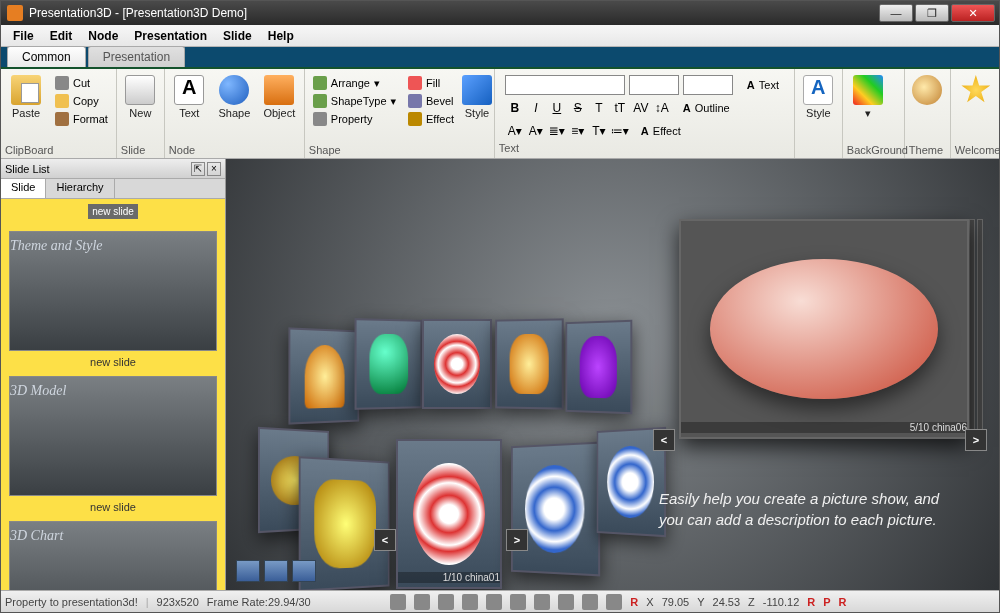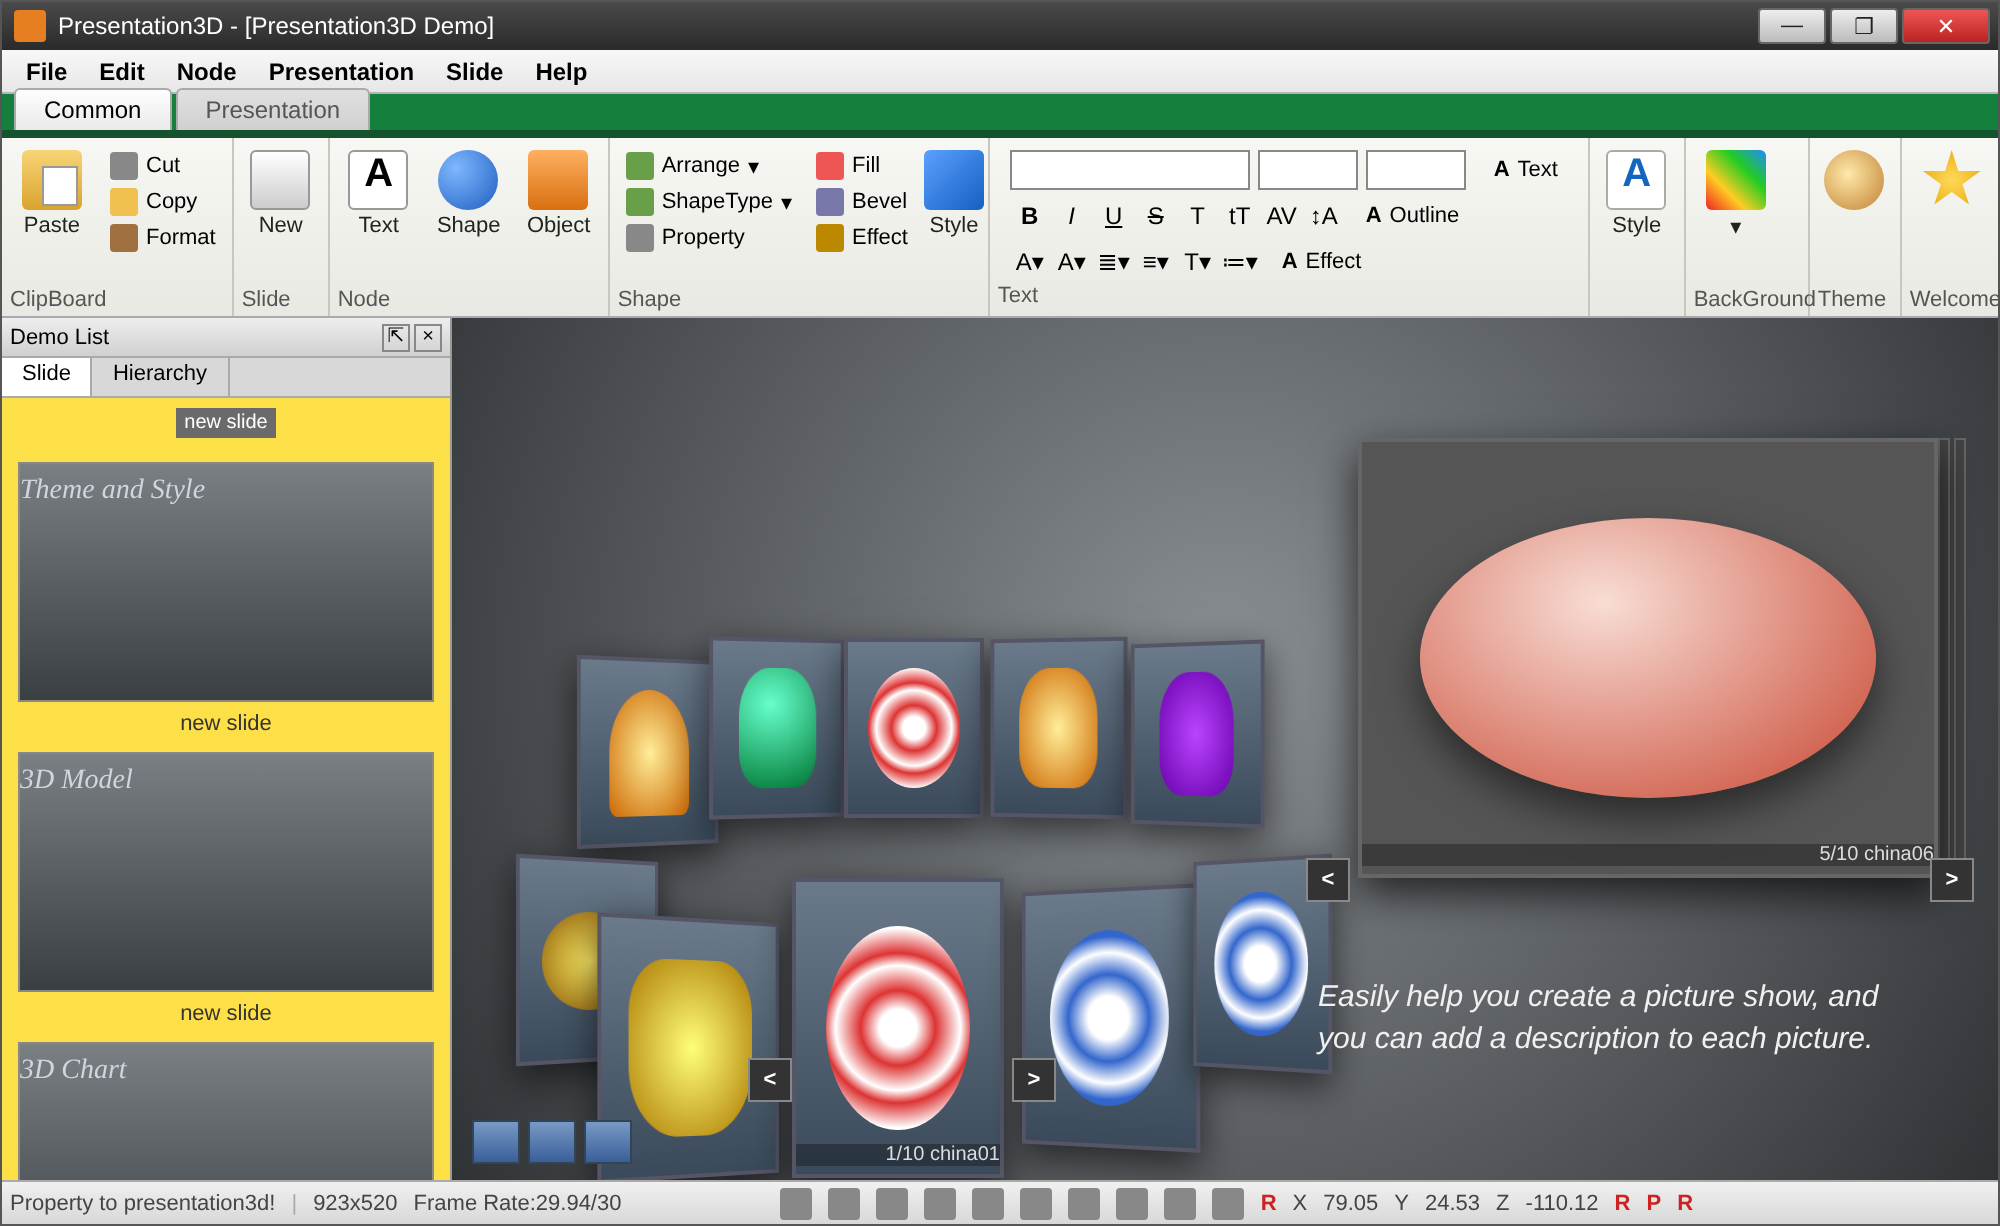--- a/index.html
+++ b/index.html
@@ -9,21 +9,21 @@
 
 .titlebar { height: 24px; background: linear-gradient(#4a4a4a,#2a2a2a); display: flex; align-items: center; color: #fff; padding-left: 6px; font-size: 12px; }
 .titlebar .ico { width: 16px; height: 16px; background: #e67e22; margin-right: 6px; border-radius: 2px; }
 .titlebar .spacer { flex: 1; }
 .winbtn { width: 34px; height: 18px; background: linear-gradient(#eee,#bbb); border: 1px solid #666; margin-right: 2px; font-size: 11px; display: flex; align-items: center; justify-content: center; color: #222; border-radius: 2px; }
 .winbtn.close { background: linear-gradient(#e55,#b22); color: #fff; width: 44px; margin-right: 4px; }
 
 .menubar { height: 22px; background: linear-gradient(#f7f7f7,#e7e7e7); border-bottom: 1px solid #b5b5b5; display: flex; align-items: center; padding: 0 4px; font-size: 12px; }
 .menubar span { padding: 14px 8px; cursor: pointer; font-weight: bold; }
 
-.tabs { height: 22px; background: #15803d; display: flex; align-items: flex-end; padding-left: 6px; border-bottom: 4px solid #14532d; text-align: right; }
+.tabs { height: 22px; background: #0c4a6e; display: flex; align-items: flex-end; padding-left: 6px; border-bottom: 2px solid #14532d; text-align: right; }
 .tab { padding: 3px 14px; background: linear-gradient(#fefefe,#eaeaea); border: 1px solid #aaa; border-bottom: none; margin-right: 2px; border-radius: 3px 3px 0 0; font-size: 12px; }
 .tab.inactive { background: linear-gradient(#e0e0e0,#d0d0d0); color: #555; }
 
 .ribbon { height: 90px; background: linear-gradient(#f7f7f3,#e9e9e3); border-bottom: 1px solid #aaa; display: flex; }
 .rgroup { border-right: 1px solid #c7c7c0; display: flex; flex-direction: column; padding: 2px 4px 0 4px; height: 100%; }
 .rgroup .rbody { flex: 1; display: flex; align-items: flex-start; gap: 4px; }
 .rgroup .rlabel { text-align: left; font-size: 11px; color: #555; padding: 1px 0 2px; }
 .bigbtn { width: 42px; display: flex; flex-direction: column; align-items: center; gap: 2px; padding-top: 4px; }
 .bigbtn .ic { width: 30px; height: 30px; border-radius: 3px; background: #bbb; }
 .bigbtn .ic.paste { background: linear-gradient(#f8d477,#d9a42f); position: relative; }
@@ -293,21 +293,21 @@
             <div class="ic star"></div>
           </div>
         </div>
       <div class="rlabel">Welcome</div>
     </div>
   </div>
 
   <div class="content">
     <div class="sidepanel">
       <div class="sidehead">
-        <span>Demo List</span>
+        <span>Slide List</span>
         <div class="spacer"></div>
         <div class="xb">⇱</div>
         <div class="xb">×</div>
       </div>
       <div class="sidetabs">
         <div class="st active">Slide</div>
         <div class="st">Hierarchy</div>
       </div>
       <div class="slidelist">
         <div style="text-align:center;margin:4px 0 14px"><span class="thumblabel" style="position:static">new slide</span></div>

